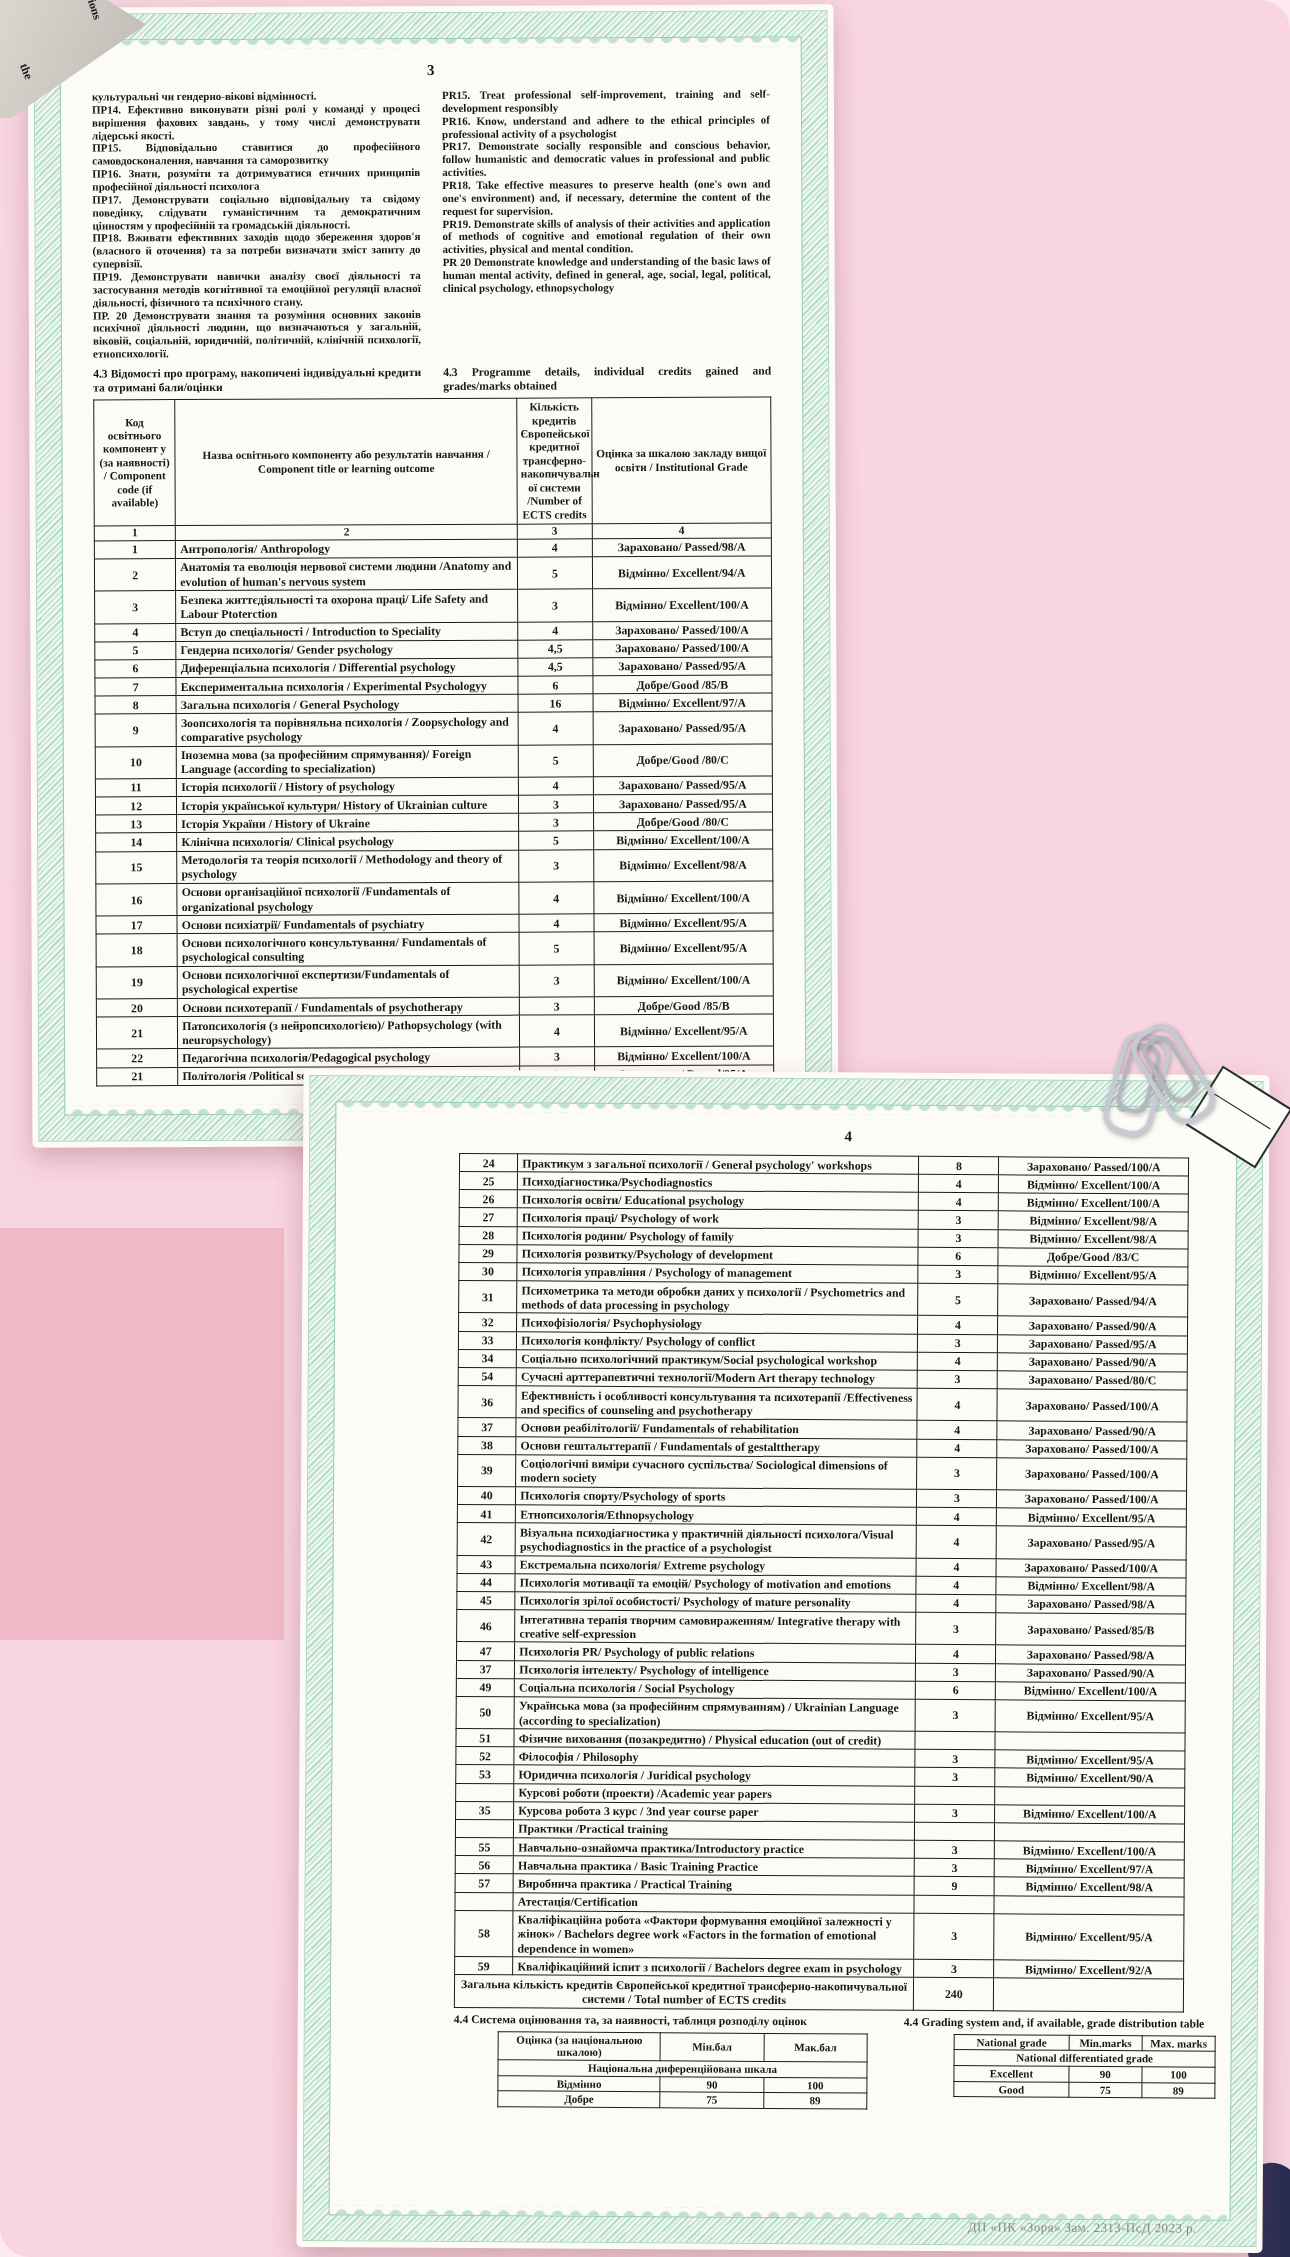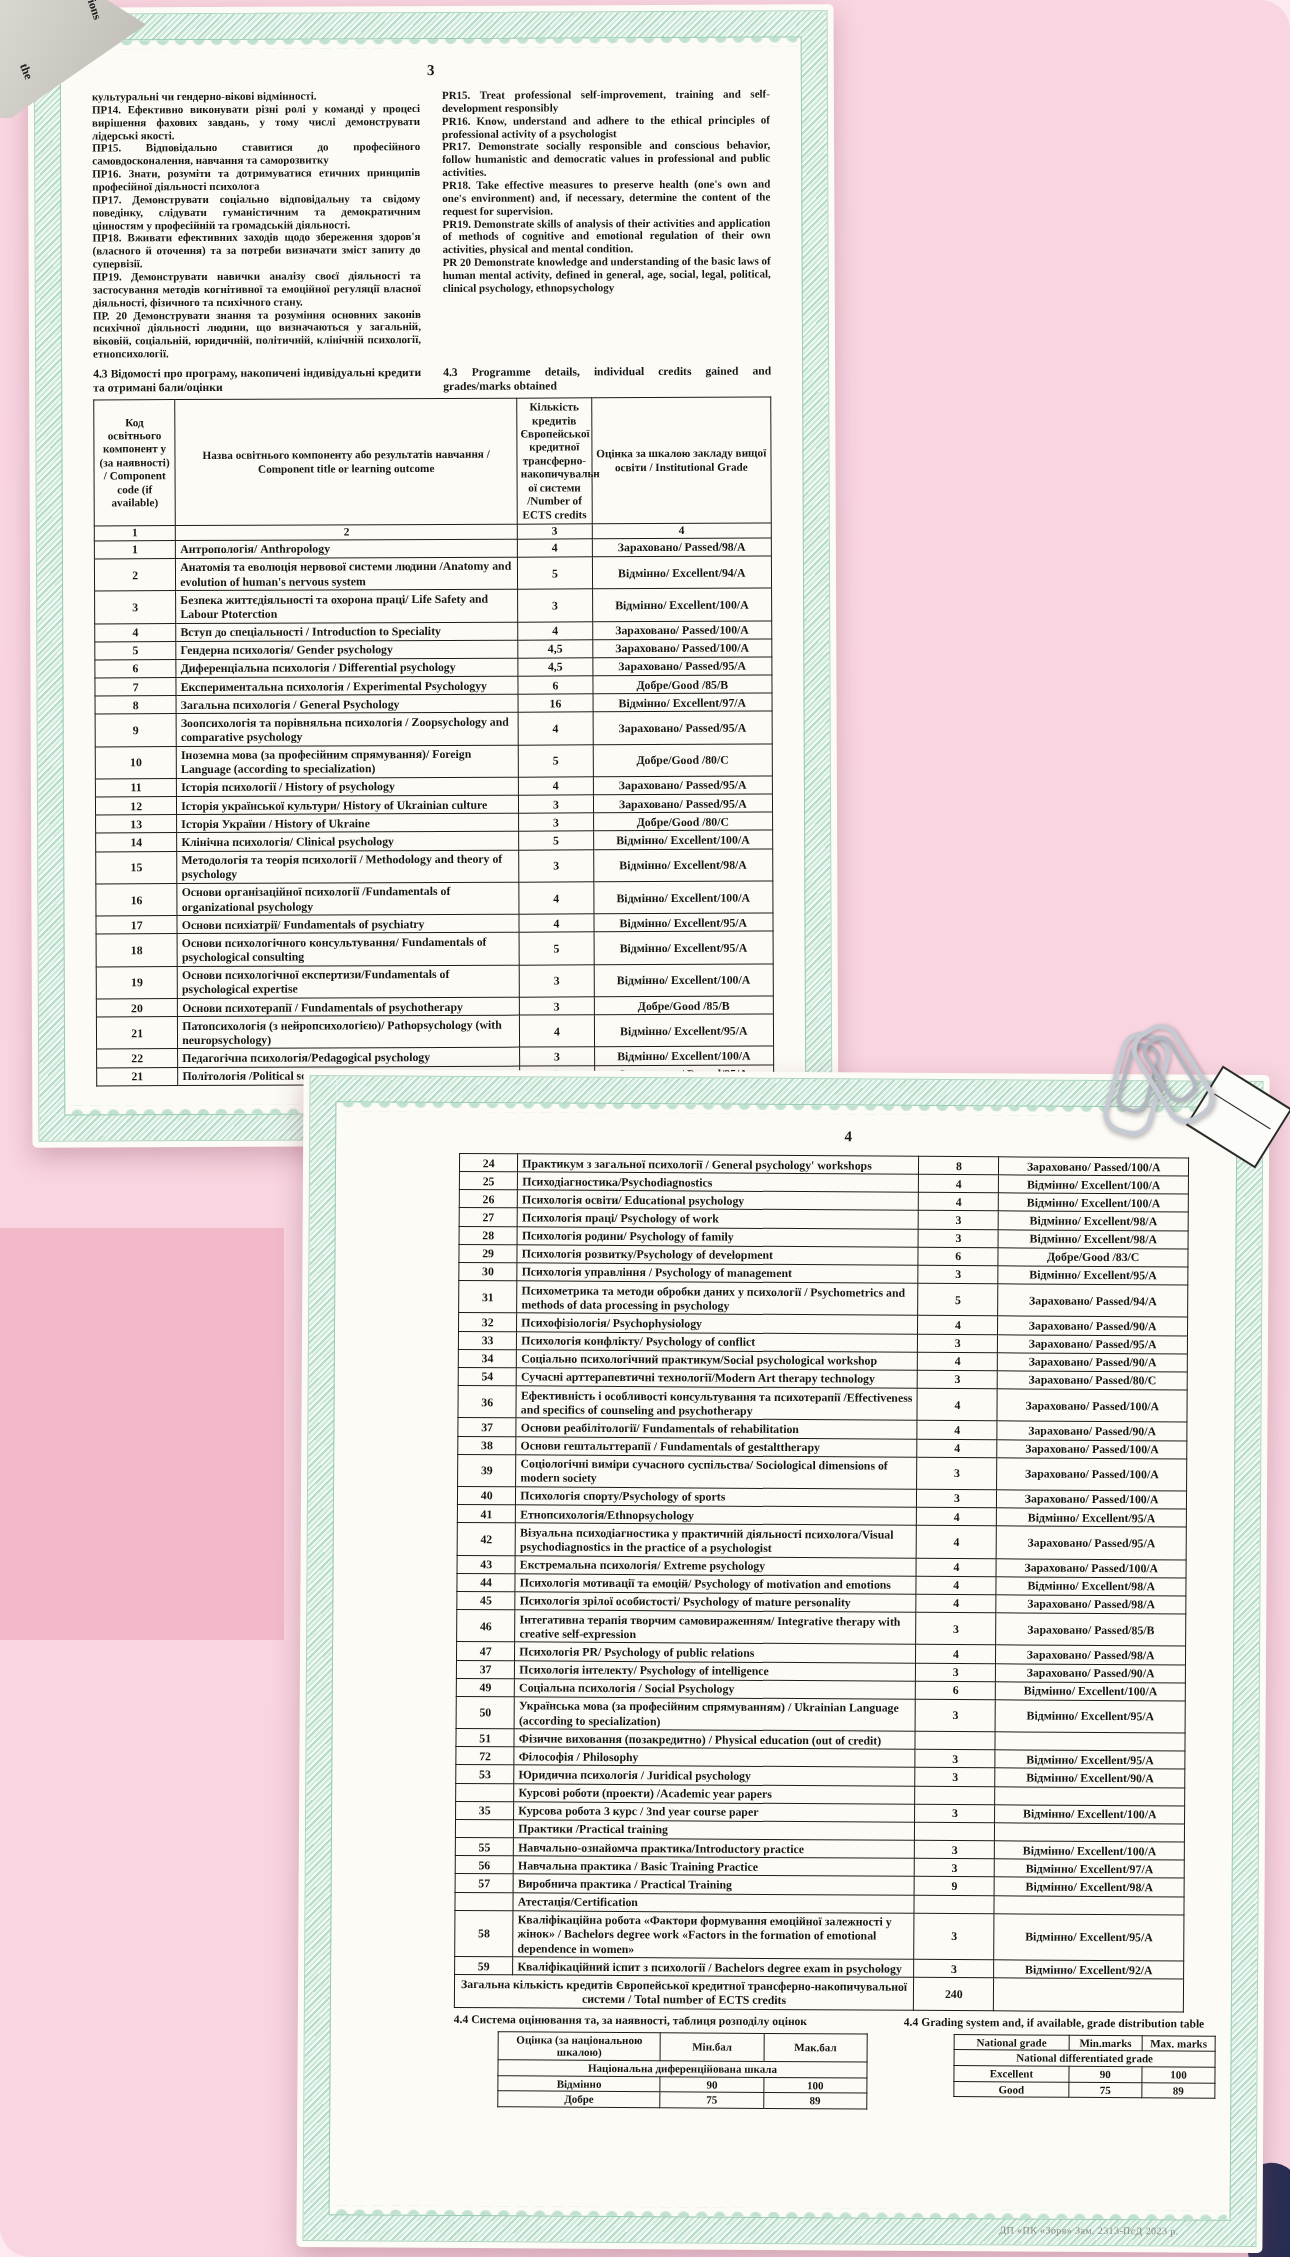--- a/index.html
+++ b/index.html
@@ -61,21 +61,21 @@
   .b44cols{display:flex;}
   .b44-left{width:420px;}
   .b44-right{width:316px;margin-left:30px;}
   .b44-text{font-size:11.6px;font-weight:700;text-align:justify;}
   .g-table{border-collapse:collapse;margin-top:5px;table-layout:fixed;}
   .g-table td{border:1.5px solid #1c1c1c;text-align:center;font-size:11px;
     padding:1px 2px;line-height:1.15;font-weight:700;}
   .g-table.ua{width:370px;margin-left:44px;}
   .g-table.en{width:262px;margin-left:50px;}
   .g-small{font-size:9.3px;}
-  .imprint{position:absolute;right:84px;bottom:16px;font-size:10px;color:#8a8a85;
+  .imprint{position:absolute;right:66px;bottom:16px;font-size:13px;color:#8a8a85;
     font-weight:400;letter-spacing:.4px;}
 
   
   .fold{position:absolute;left:-4px;top:-2px;width:150px;height:120px;z-index:5;
     background:linear-gradient(115deg,#dbd8d1,#cac7c0 55%,#bcb9b2);
     clip-path:polygon(0 0,72% 0,100% 22%,10% 100%,0 100%);
     filter:drop-shadow(2px 3px 4px rgba(90,40,60,.35));}
   .fold span{position:absolute;font-weight:700;color:#1d1d1d;}
   .fold-t1{left:88px;top:4px;font-size:12px;transform:rotate(72deg);}
   .fold-t2{left:22px;top:66px;font-size:12px;transform:rotate(68deg);}
@@ -530,21 +530,21 @@
   </tr>
 
   <tr>
     <td class="c-code">51</td>
     <td class="c-title">Фізичне виховання (позакредитно) / Physical education (out of credit)</td>
     <td class="c-credits"></td>
     <td class="c-grade"></td>
   </tr>
 
   <tr>
-    <td class="c-code">72</td>
+    <td class="c-code">52</td>
     <td class="c-title">Філософія / Philosophy</td>
     <td class="c-credits">3</td>
     <td class="c-grade">Відмінно/ Excellent/95/A</td>
   </tr>
 
   <tr>
     <td class="c-code">53</td>
     <td class="c-title">Юридична психологія / Juridical psychology</td>
     <td class="c-credits">3</td>
     <td class="c-grade">Відмінно/ Excellent/90/A</td>

